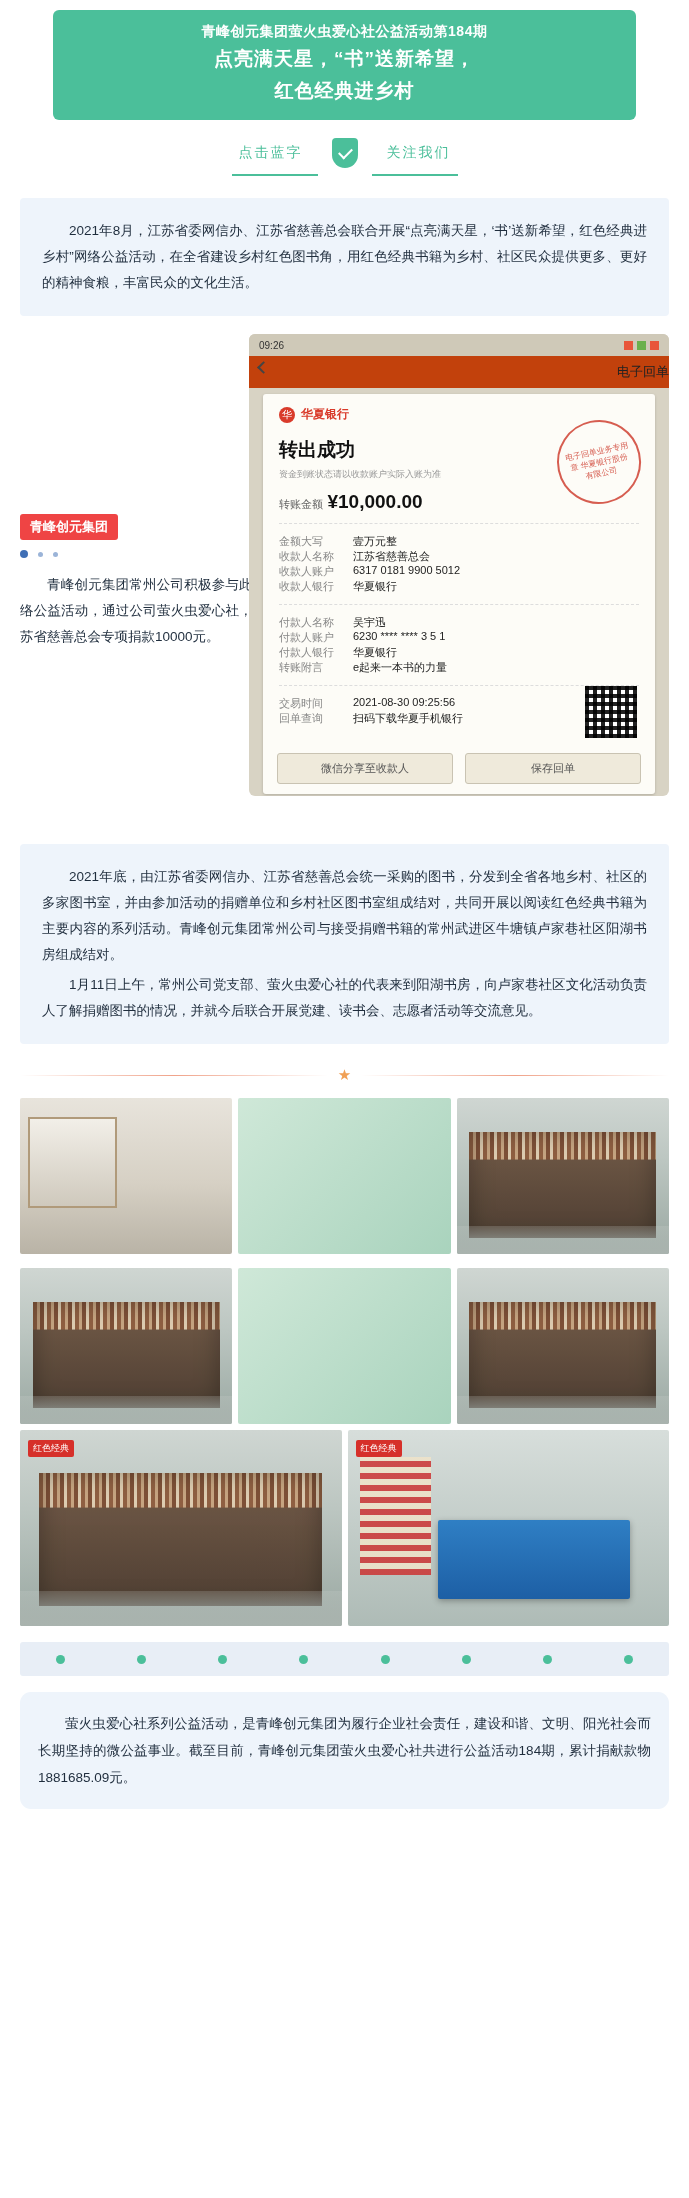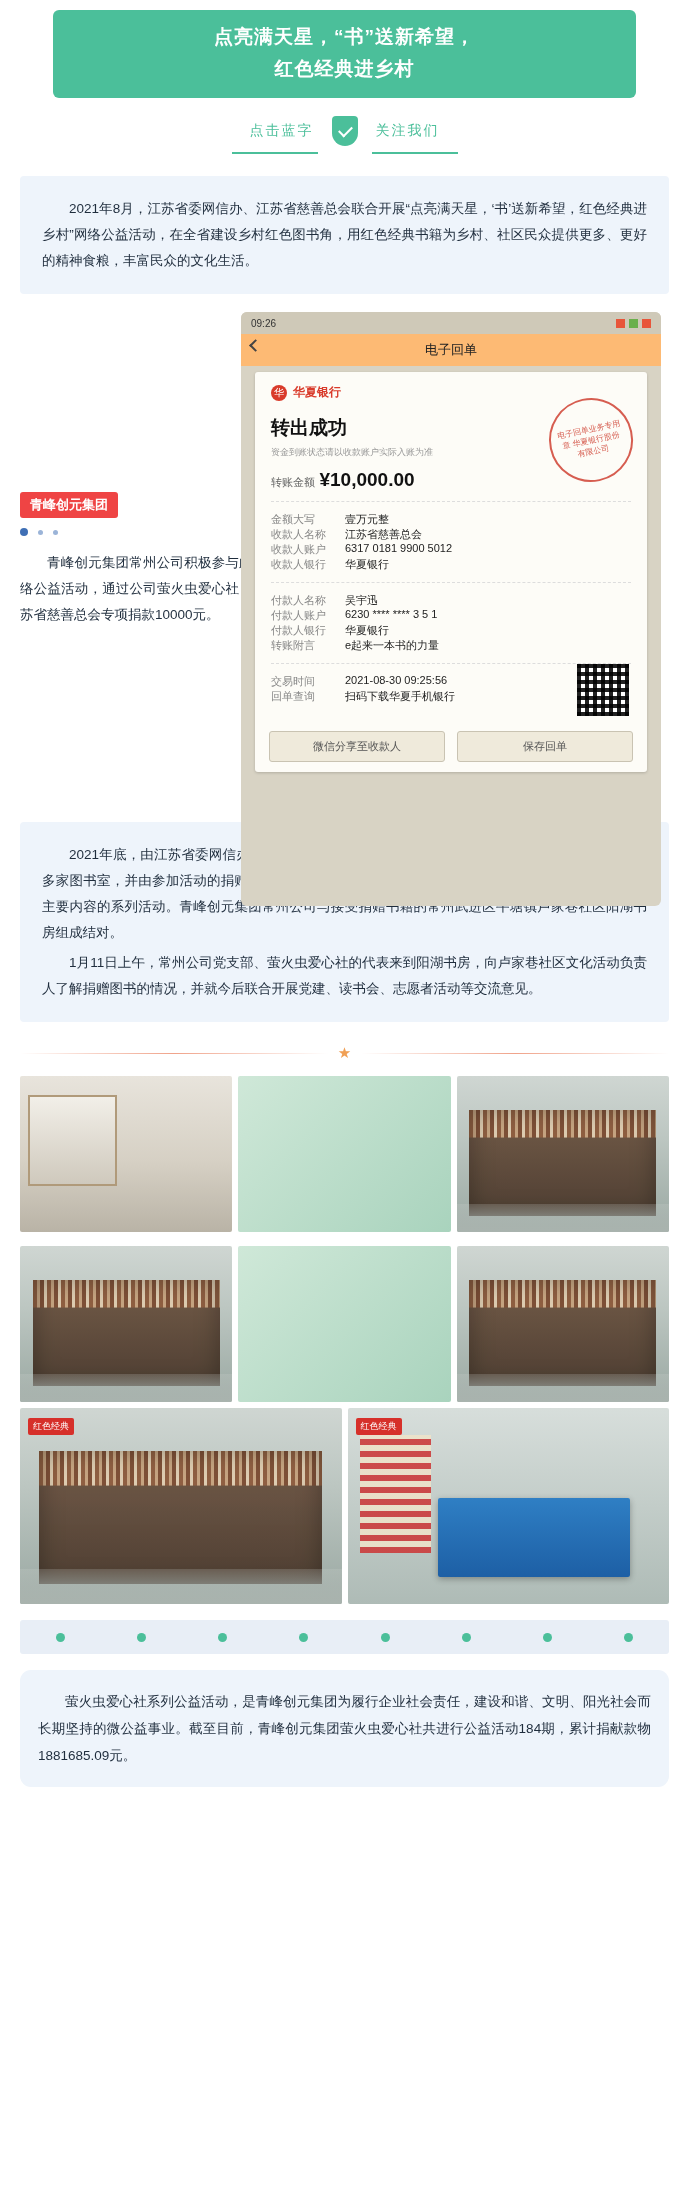--- a/index.html
+++ b/index.html
@@ -39,21 +39,21 @@
     letter-spacing: 1px;
   }
 
   
   .follow-bar {
     width: 583px;
     margin: 18px auto 0 auto;
     display: flex;
     align-items: center;
     justify-content: center;
-    gap: 18px;
+    gap: 29px;
     color: #4bbf9a;
     font-size: 14px;
     letter-spacing: 2px;
   }
   .follow-bar .shield {
     width: 26px; height: 30px;
     background: #4bbf9a;
     border-radius: 4px 4px 13px 13px;
     position: relative;
     display: inline-block;
@@ -118,46 +118,46 @@
     color: #1f2d3d;
     font-size: 13.5px;
     line-height: 26px;
     width: 260px;
     text-indent: 2em;
     text-align: justify;
   }
 
   .phone {
     position: absolute;
-    right: 8px; top: 0;
+    right: 0; top: 0;
     width: 420px;
-    height: 594px;
+    height: 462px;
     background: #d8d3c4;
     border-radius: 6px;
     overflow: hidden;
   }
   .phone-status {
     height: 22px;
     background: #cfc9b8;
     display: flex;
     align-items: center;
     padding: 0 10px;
     font-size: 10px;
     color: #333;
     gap: 4px;
   }
   .phone-status .right { margin-left: auto; display:flex; gap:4px; align-items:center;}
   .sq { width: 9px; height: 9px; background: #e8553a; display:inline-block;}
   .sq.g { background:#6ab04c; }
   .phone-titlebar {
     height: 32px;
-    background: #fdba74;
+    background: #c2410c;
     display: flex;
     align-items: center;
-    justify-content: center;
+    justify-content: flex-end;
     position: relative;
     font-size: 13px;
     color: #222;
   }
   .phone-titlebar .back {
     position: absolute; left: 10px; top: 7px;
     width: 9px; height: 9px;
     border-left: 2px solid #444; border-bottom: 2px solid #444;
     transform: rotate(45deg);
   }
@@ -305,20 +305,21 @@
     line-height: 27px;
     color: #1f2d3d;
     text-align: justify;
   }
   .footer-card p { margin: 0; text-indent: 2em; }
 </style>
 </head>
 <body>
 
 <div class="header-banner">
+  <div class="header-sub">青峰创元集团萤火虫爱心社公益活动第184期</div>
   <div class="header-main">点亮满天星，“书”送新希望，</div>
   <div class="header-main">红色经典进乡村</div>
 </div>
 
 <div class="follow-bar">
   <span>点击蓝字</span>
   <span class="shield"></span>
   <span>关注我们</span>
 </div>
 <div class="follow-underline">

